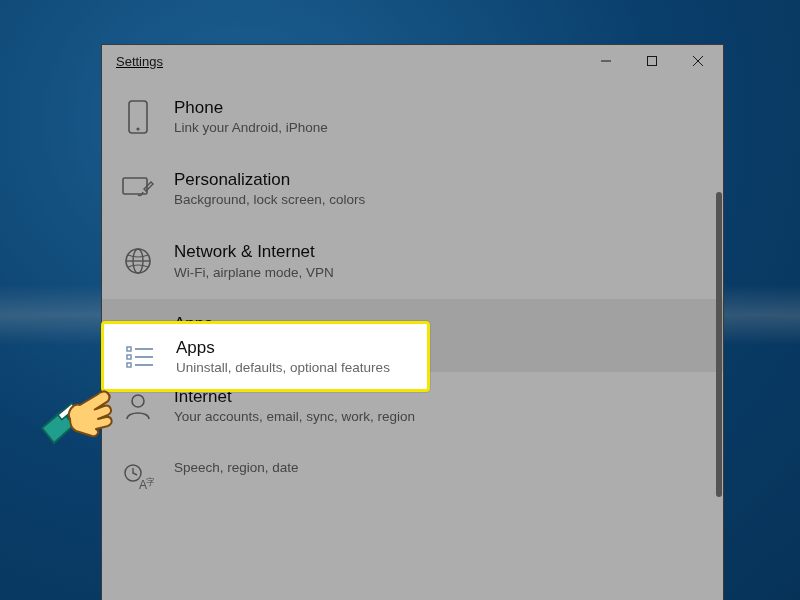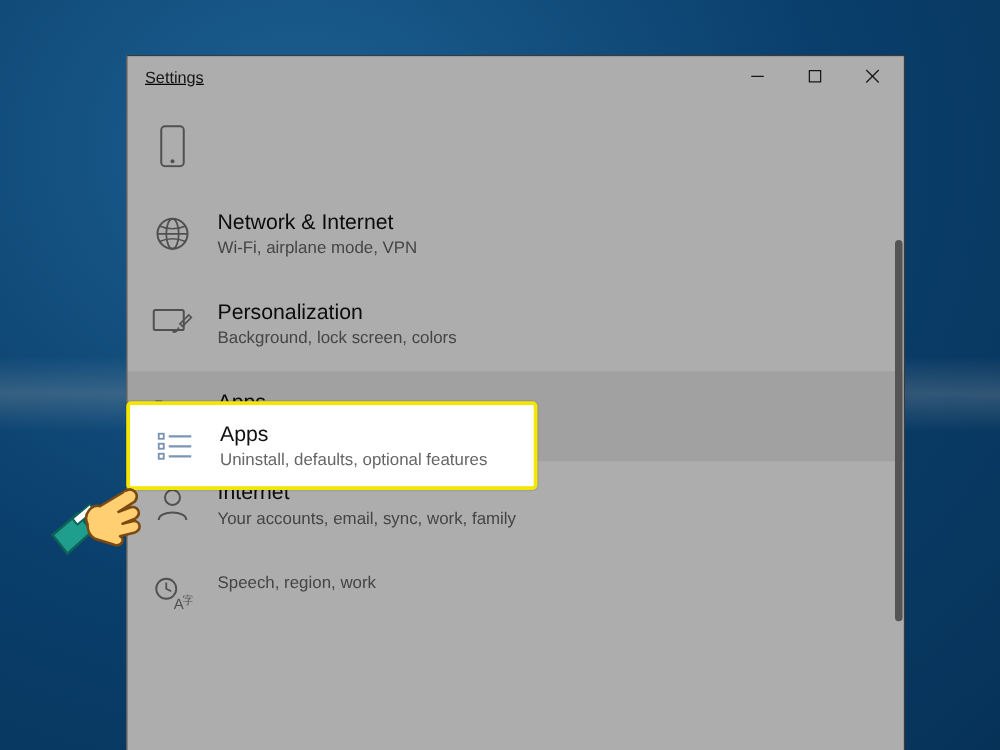--- a/index.html
+++ b/index.html
@@ -93,49 +93,53 @@
     <div class="content">
       <div class="list">
 
         <div class="item">
           <div class="icon">
             <svg width="26" height="34" viewBox="0 0 26 34">
                 <rect x="4" y="1" width="18" height="32" rx="3" fill="none" stroke="#777" stroke-width="1.6"></rect>
                 <circle cx="13" cy="29" r="1.6" fill="#777"></circle>
               </svg>
           </div>
+          <div class="texts">
+            <div class="title">Phone</div>
+            <div class="subtitle">Link your Android, iPhone</div>
+          </div>
+        </div>
+
+        <div class="item">
+          <div class="icon">
+            <svg width="34" height="28" viewBox="0 0 34 28">
+                <rect x="2" y="3" width="24" height="16" rx="1.5" fill="none" stroke="#777" stroke-width="1.6"></rect>
+                <path d="M23 14 L30 7 L32 9 L25 16 Z" fill="none" stroke="#777" stroke-width="1.4"></path>
+                <path d="M22 17 C21 21 18 21 17 20" fill="none" stroke="#777" stroke-width="1.4"></path>
+              </svg>
+          </div>
+          <div class="texts">
+            <div class="title">Personalization</div>
+            <div class="subtitle">Background, lock screen, colors</div>
+          </div>
         </div>
 
         <div class="item">
           <div class="icon">
             <svg width="32" height="32" viewBox="0 0 32 32">
                 <circle cx="16" cy="16" r="12" fill="none" stroke="#777" stroke-width="1.6"></circle>
                 <ellipse cx="16" cy="16" rx="5" ry="12" fill="none" stroke="#777" stroke-width="1.4"></ellipse>
                 <line x1="4" y1="16" x2="28" y2="16" stroke="#777" stroke-width="1.4"></line>
                 <path d="M6 10 Q16 14 26 10" fill="none" stroke="#777" stroke-width="1.2"></path>
                 <path d="M6 22 Q16 18 26 22" fill="none" stroke="#777" stroke-width="1.2"></path>
               </svg>
           </div>
           <div class="texts">
             <div class="title">Network &amp; Internet</div>
             <div class="subtitle">Wi-Fi, airplane mode, VPN</div>
-          </div>
-        </div>
-
-        <div class="item">
-          <div class="icon">
-            <svg width="34" height="28" viewBox="0 0 34 28">
-                <rect x="2" y="3" width="24" height="16" rx="1.5" fill="none" stroke="#777" stroke-width="1.6"></rect>
-                <path d="M23 14 L30 7 L32 9 L25 16 Z" fill="none" stroke="#777" stroke-width="1.4"></path>
-                <path d="M22 17 C21 21 18 21 17 20" fill="none" stroke="#777" stroke-width="1.4"></path>
-              </svg>
-          </div>
-          <div class="texts">
-            <div class="title">Personalization</div>
-            <div class="subtitle">Background, lock screen, colors</div>
           </div>
         </div>
 
         <div class="item hover-shadow">
           <div class="icon">
             <svg width="30" height="26" viewBox="0 0 30 26">
                 <rect x="2" y="3" width="4" height="4" fill="none" stroke="#7a94b3" stroke-width="1.5"></rect>
                 <rect x="2" y="11" width="4" height="4" fill="none" stroke="#7a94b3" stroke-width="1.5"></rect>
                 <rect x="2" y="19" width="4" height="4" fill="none" stroke="#7a94b3" stroke-width="1.5"></rect>
                 <line x1="10" y1="5" x2="28" y2="5" stroke="#7a94b3" stroke-width="1.8"></line>
@@ -151,35 +155,35 @@
 
         <div class="item">
           <div class="icon">
             <svg width="30" height="30" viewBox="0 0 30 30">
                 <circle cx="15" cy="10" r="6" fill="none" stroke="#777" stroke-width="1.6"></circle>
                 <path d="M4 28 C4 20 26 20 26 28" fill="none" stroke="#777" stroke-width="1.6"></path>
               </svg>
           </div>
           <div class="texts">
             <div class="title">Internet</div>
-            <div class="subtitle">Your accounts, email, sync, work, family</div>
+            <div class="subtitle">Your accounts, email, sync, work, region</div>
           </div>
         </div>
 
         <div class="item">
           <div class="icon">
             <svg width="32" height="30" viewBox="0 0 32 30">
                 <circle cx="11" cy="10" r="8" fill="none" stroke="#777" stroke-width="1.5"></circle>
                 <path d="M11 5 L11 10 L15 12" fill="none" stroke="#777" stroke-width="1.4"></path>
                 <text x="17" y="26" font-size="12" fill="#777" font-family="Segoe UI, Arial">A</text>
                 <text x="24" y="22" font-size="9" fill="#777" font-family="Segoe UI, Arial">字</text>
               </svg>
           </div>
           <div class="texts">
-            <div class="subtitle">Speech, region, work</div>
+            <div class="subtitle">Speech, region, date</div>
           </div>
         </div>
 
       </div>
       <div class="scrollbar-thumb"></div>
     </div>
 
     <div class="window-dim"></div>
   </div>
 

